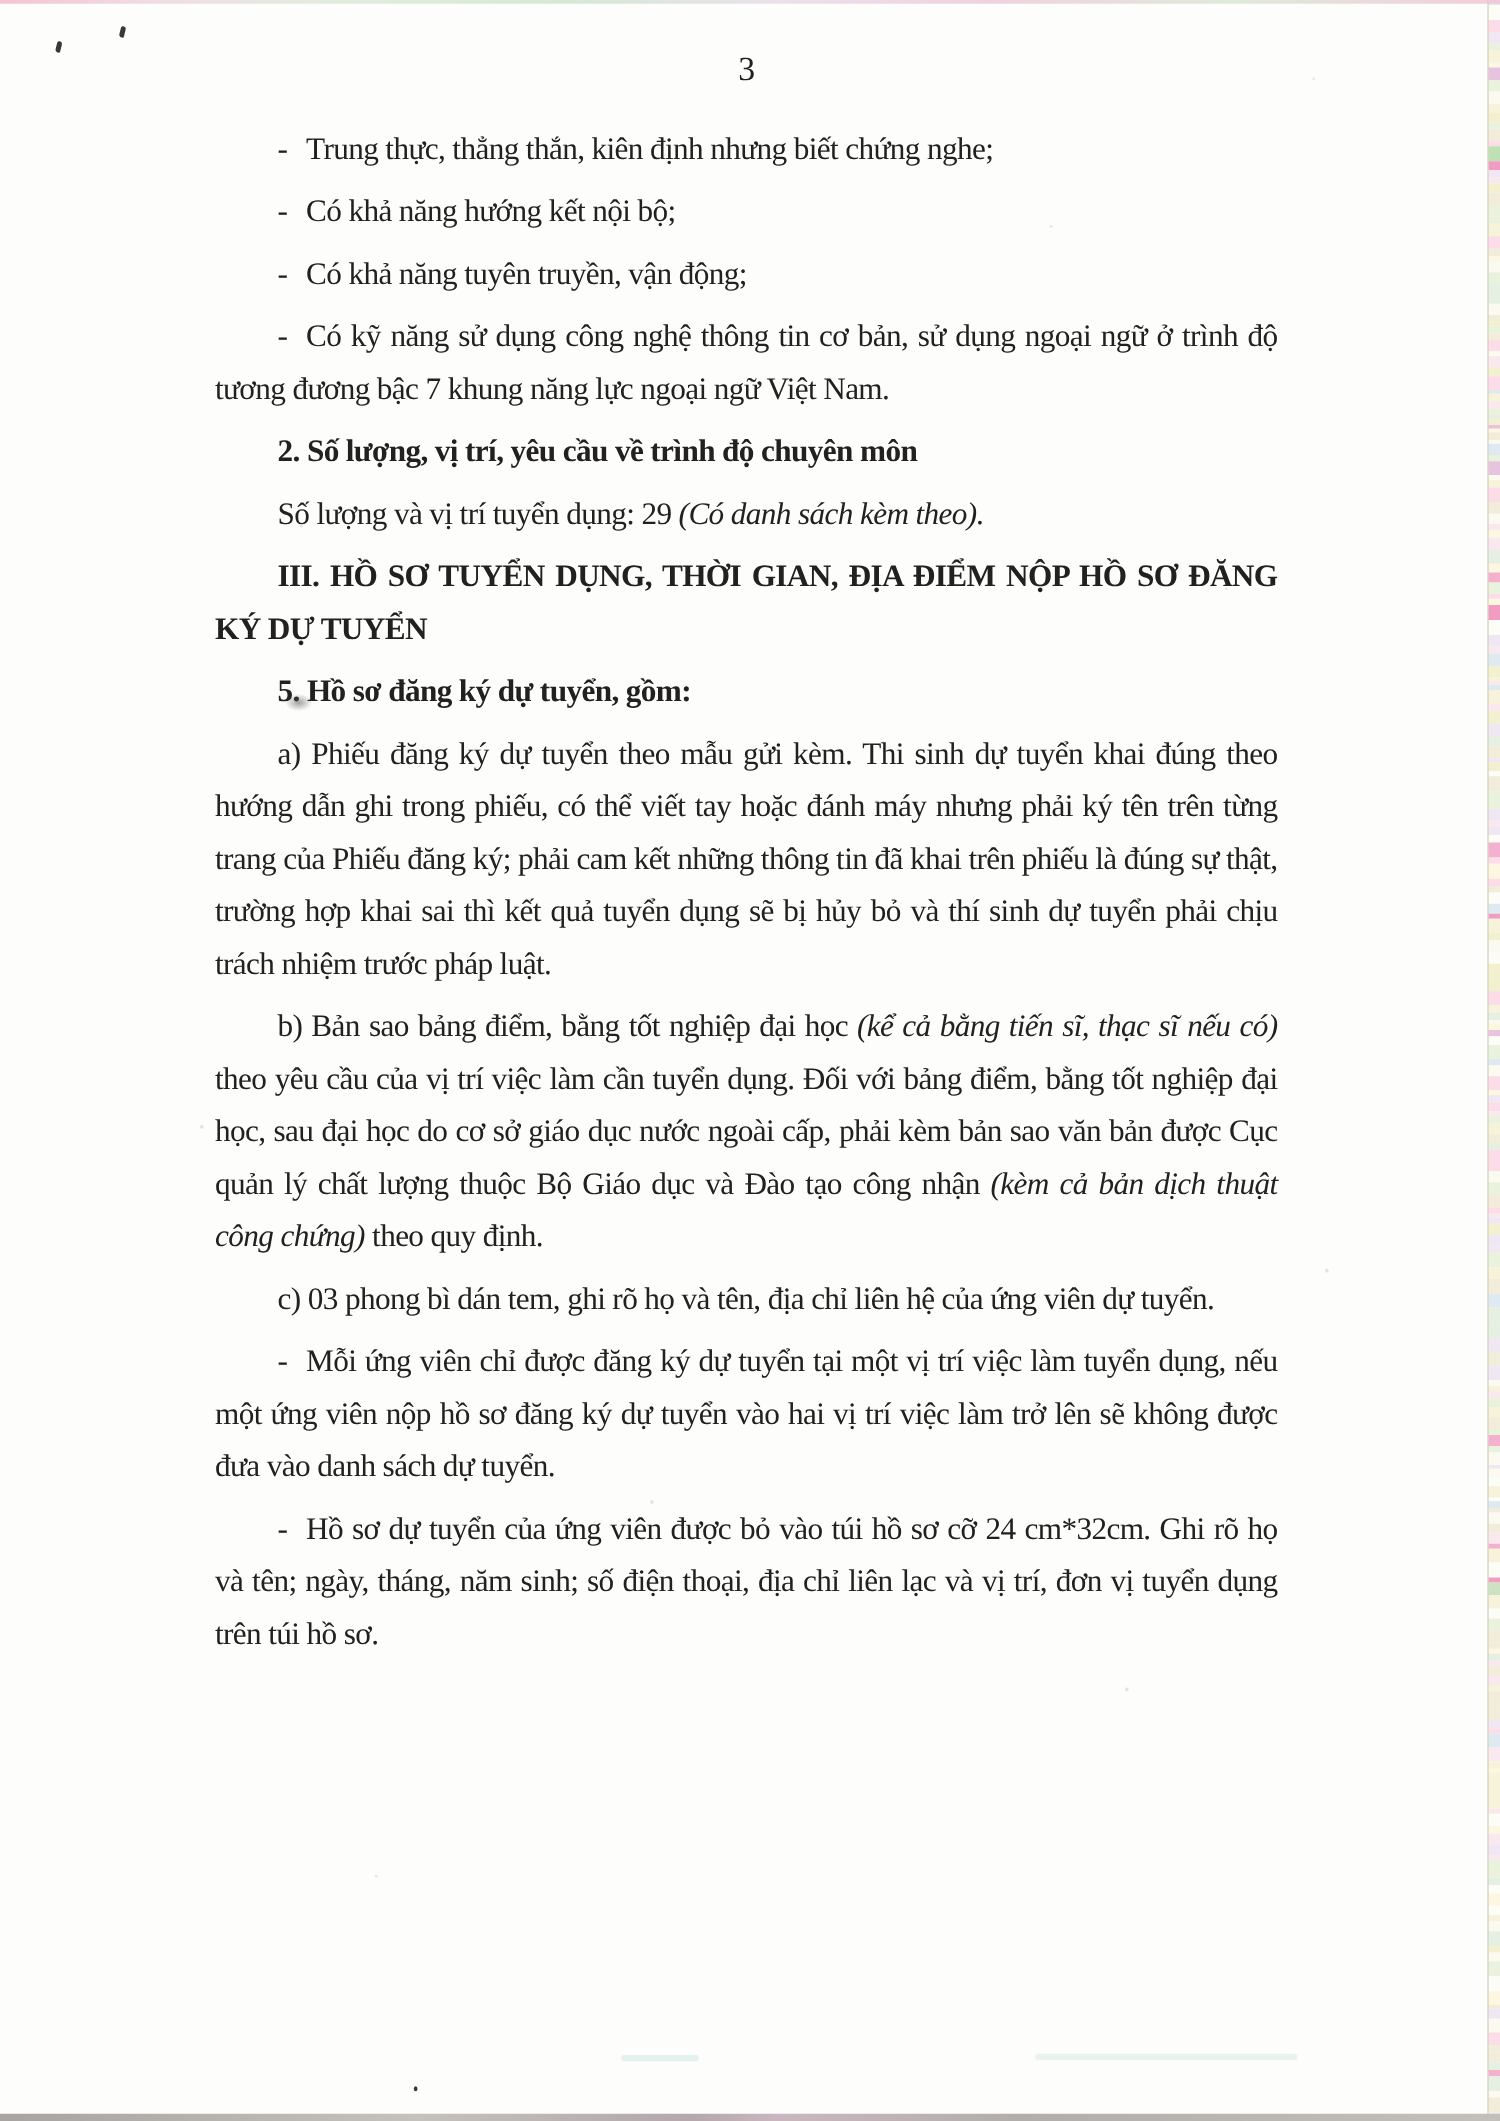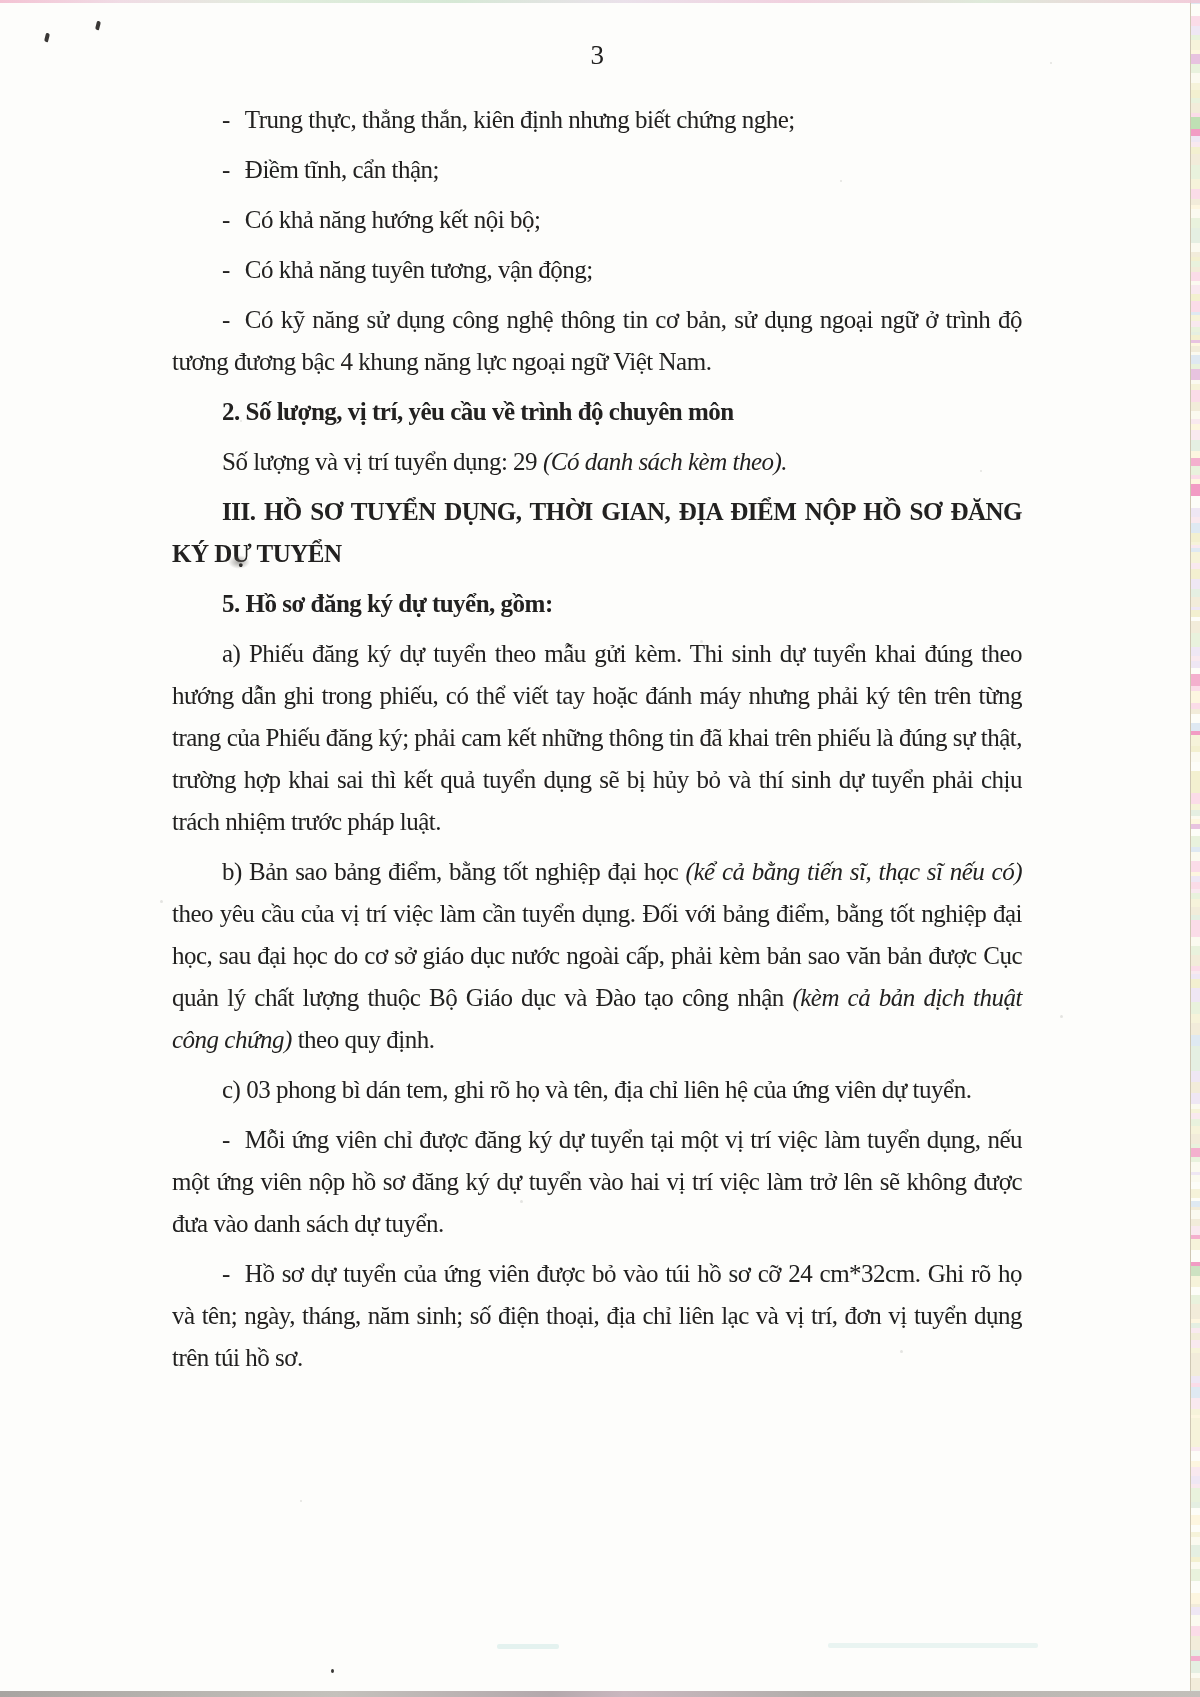--- a/index.html
+++ b/index.html
@@ -70,24 +70,23 @@
 </style>
 </head>
 <body>
 
 <div class="scan-page">
 
   <div class="content">
     <div class="page-number">3</div>
     <div>
         <p class="para bullet"><span class="dash">-</span><span>Trung thực, thẳng thắn, kiên định nhưng biết chứng nghe;</span></p>
-        <p class="para bullet"><span class="dash">-</span><span>Điềm tĩnh, cẩn thận;</span></p>
         <p class="para bullet"><span class="dash">-</span><span>Có khả năng hướng kết nội bộ;</span></p>
-        <p class="para bullet"><span class="dash">-</span><span>Có khả năng tuyên tương, vận động;</span></p>
-        <p class="para bullet"><span class="dash">-</span><span>Có kỹ năng sử dụng công nghệ thông tin cơ bản, sử dụng ngoại ngữ ở trình độ tương đương bậc 4 khung năng lực ngoại ngữ Việt Nam.</span></p>
+        <p class="para bullet"><span class="dash">-</span><span>Có khả năng tuyên truyền, vận động;</span></p>
+        <p class="para bullet"><span class="dash">-</span><span>Có kỹ năng sử dụng công nghệ thông tin cơ bản, sử dụng ngoại ngữ ở trình độ tương đương bậc 7 khung năng lực ngoại ngữ Việt Nam.</span></p>
         <p class="para heading"><span>2. Số lượng, vị trí, yêu cầu về trình độ chuyên môn</span></p>
         <p class="para body"><span>Số lượng và vị trí tuyển dụng: 29 </span><span class="italic">(Có danh sách kèm theo).</span></p>
         <p class="para heading"><span>III. HỒ SƠ TUYỂN DỤNG, THỜI GIAN, ĐỊA ĐIỂM NỘP HỒ SƠ ĐĂNG KÝ DỰ TUYỂN</span></p>
         <p class="para heading"><span>5. Hồ sơ đăng ký dự tuyển, gồm:</span></p>
         <p class="para body"><span>a) Phiếu đăng ký dự tuyển theo mẫu gửi kèm. Thi sinh dự tuyển khai đúng theo hướng dẫn ghi trong phiếu, có thể viết tay hoặc đánh máy nhưng phải ký tên trên từng trang của Phiếu đăng ký; phải cam kết những thông tin đã khai trên phiếu là đúng sự thật, trường hợp khai sai thì kết quả tuyển dụng sẽ bị hủy bỏ và thí sinh dự tuyển phải chịu trách nhiệm trước pháp luật.</span></p>
         <p class="para body"><span>b) Bản sao bảng điểm, bằng tốt nghiệp đại học </span><span class="italic">(kể cả bằng tiến sĩ, thạc sĩ nếu có)</span><span> theo yêu cầu của vị trí việc làm cần tuyển dụng. Đối với bảng điểm, bằng tốt nghiệp đại học, sau đại học do cơ sở giáo dục nước ngoài cấp, phải kèm bản sao văn bản được Cục quản lý chất lượng thuộc Bộ Giáo dục và Đào tạo công nhận </span><span class="italic">(kèm cả bản dịch thuật công chứng)</span><span> theo quy định.</span></p>
         <p class="para body"><span>c) 03 phong bì dán tem, ghi rõ họ và tên, địa chỉ liên hệ của ứng viên dự tuyển.</span></p>
         <p class="para bullet"><span class="dash">-</span><span>Mỗi ứng viên chỉ được đăng ký dự tuyển tại một vị trí việc làm tuyển dụng, nếu một ứng viên nộp hồ sơ đăng ký dự tuyển vào hai vị trí việc làm trở lên sẽ không được đưa vào danh sách dự tuyển.</span></p>
         <p class="para bullet"><span class="dash">-</span><span>Hồ sơ dự tuyển của ứng viên được bỏ vào túi hồ sơ cỡ 24 cm*32cm. Ghi rõ họ và tên; ngày, tháng, năm sinh; số điện thoại, địa chỉ liên lạc và vị trí, đơn vị tuyển dụng trên túi hồ sơ.</span></p>
       </div>

